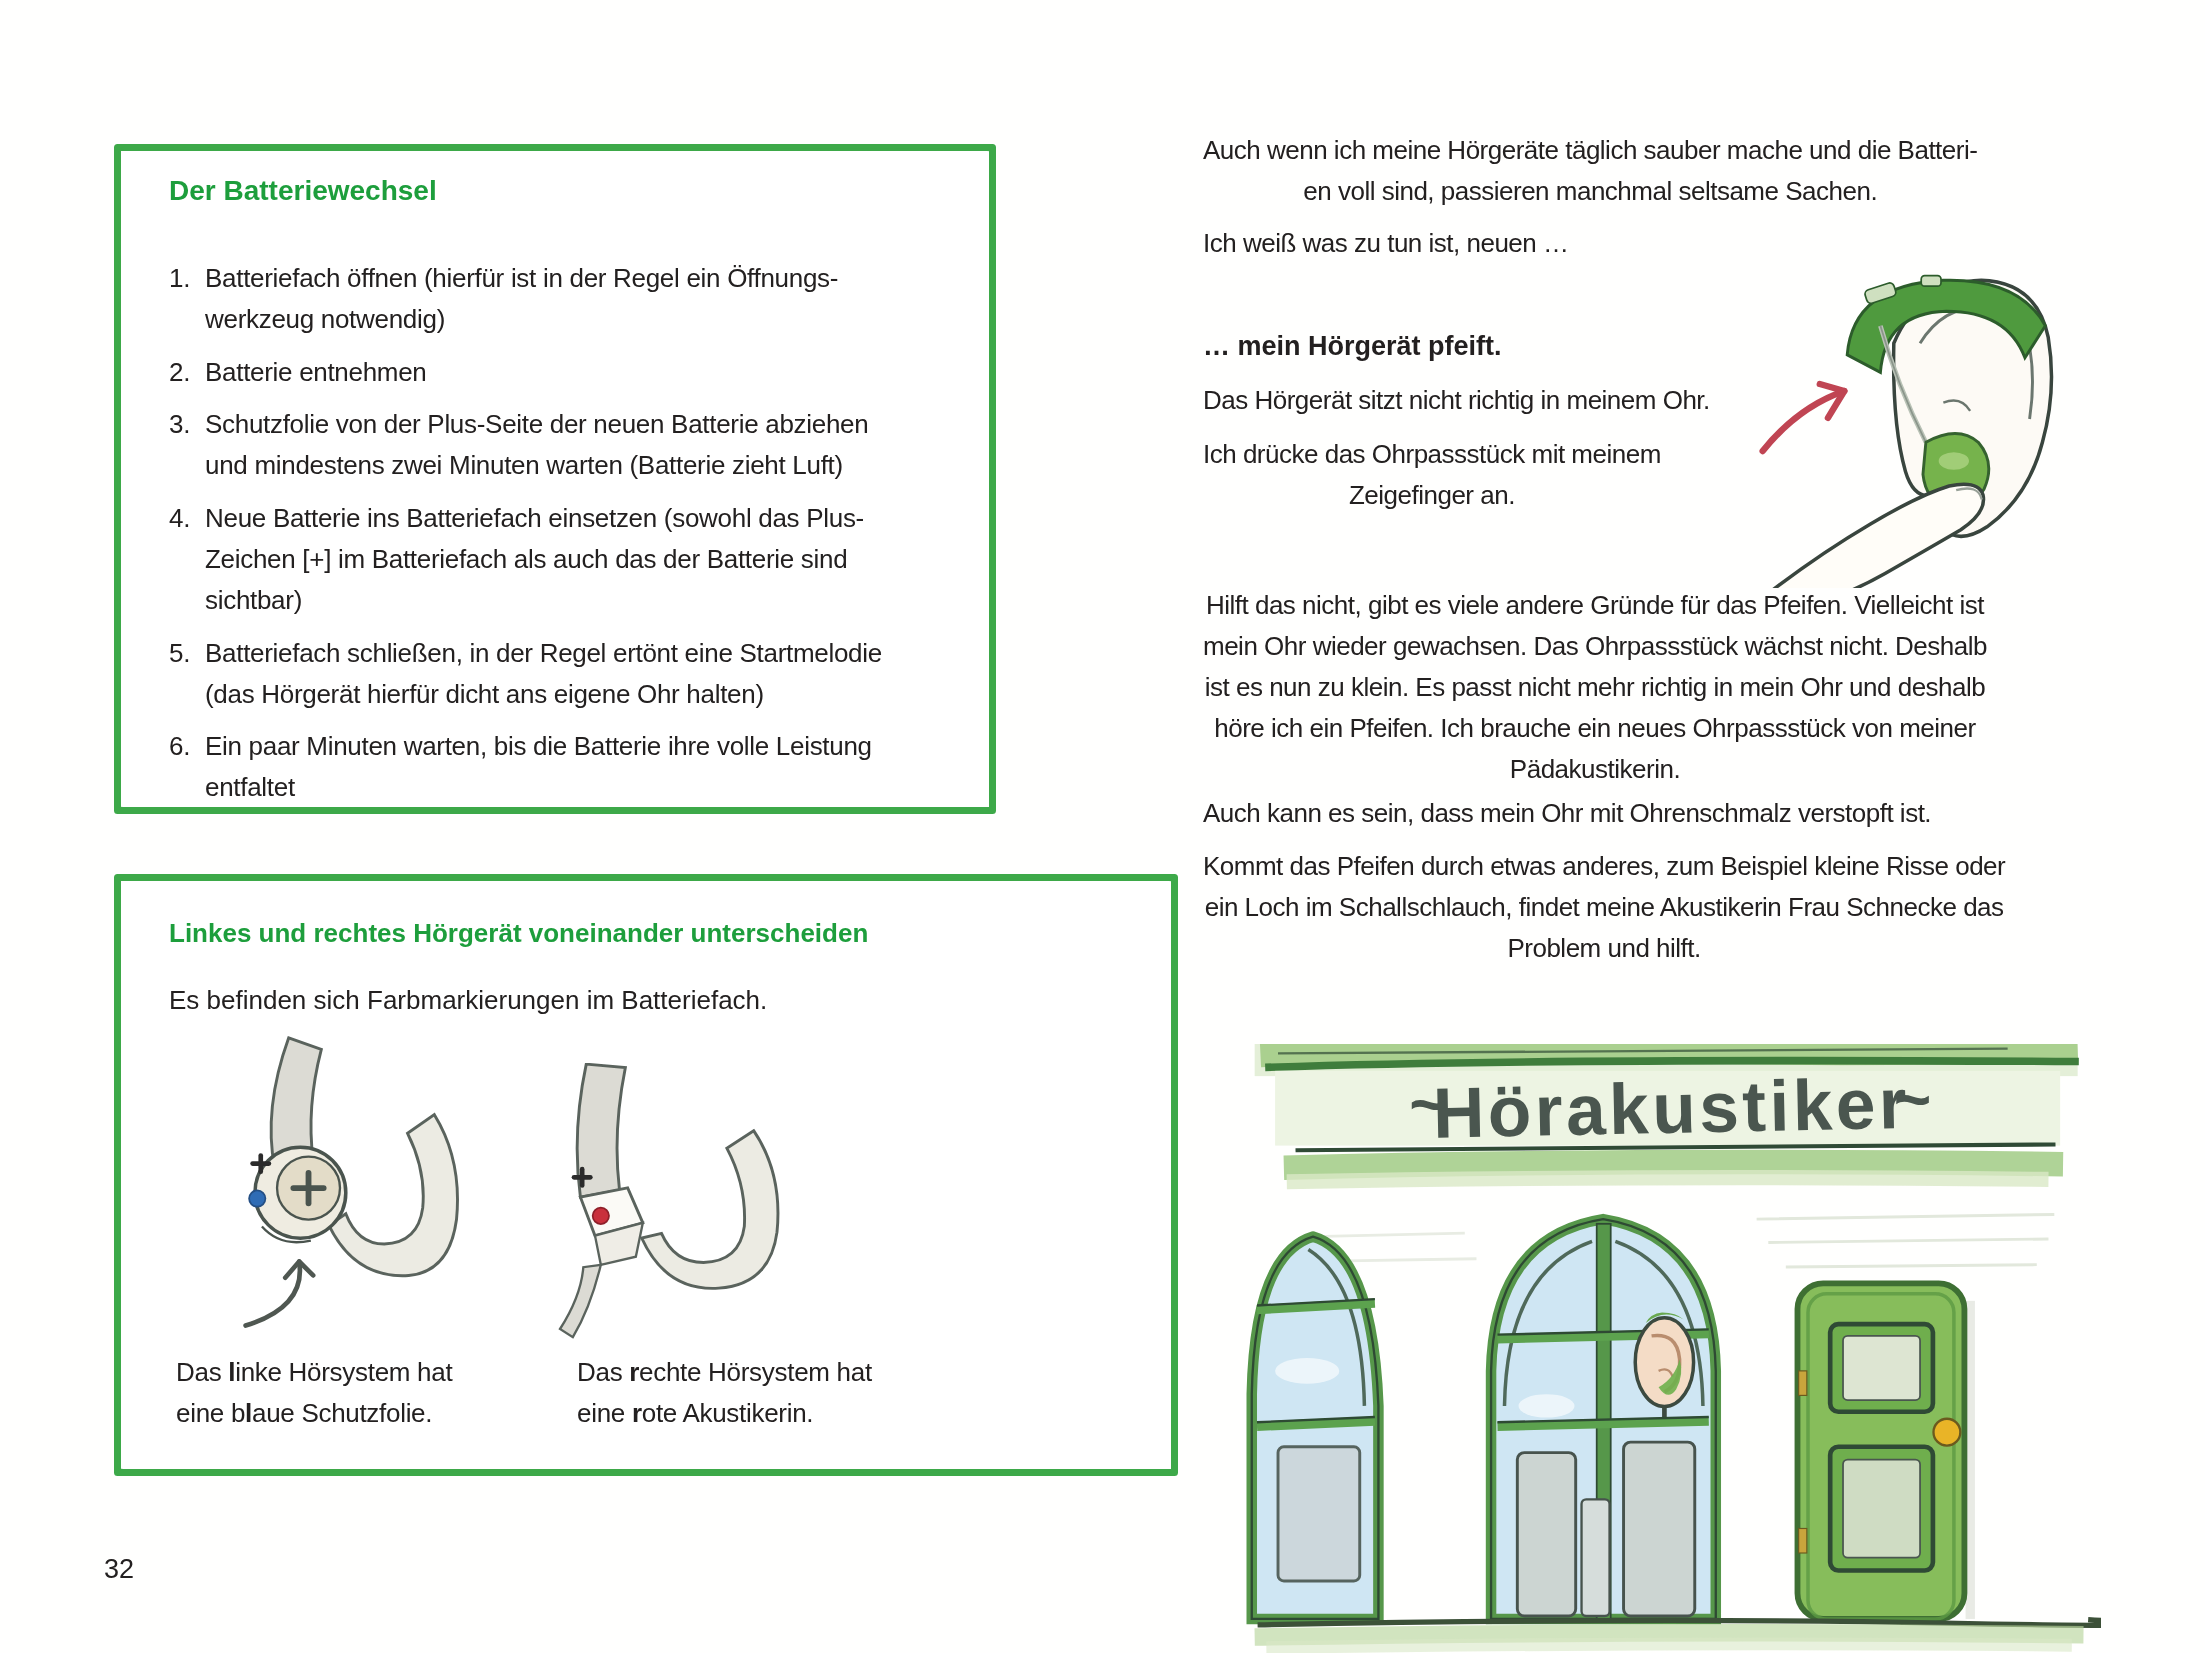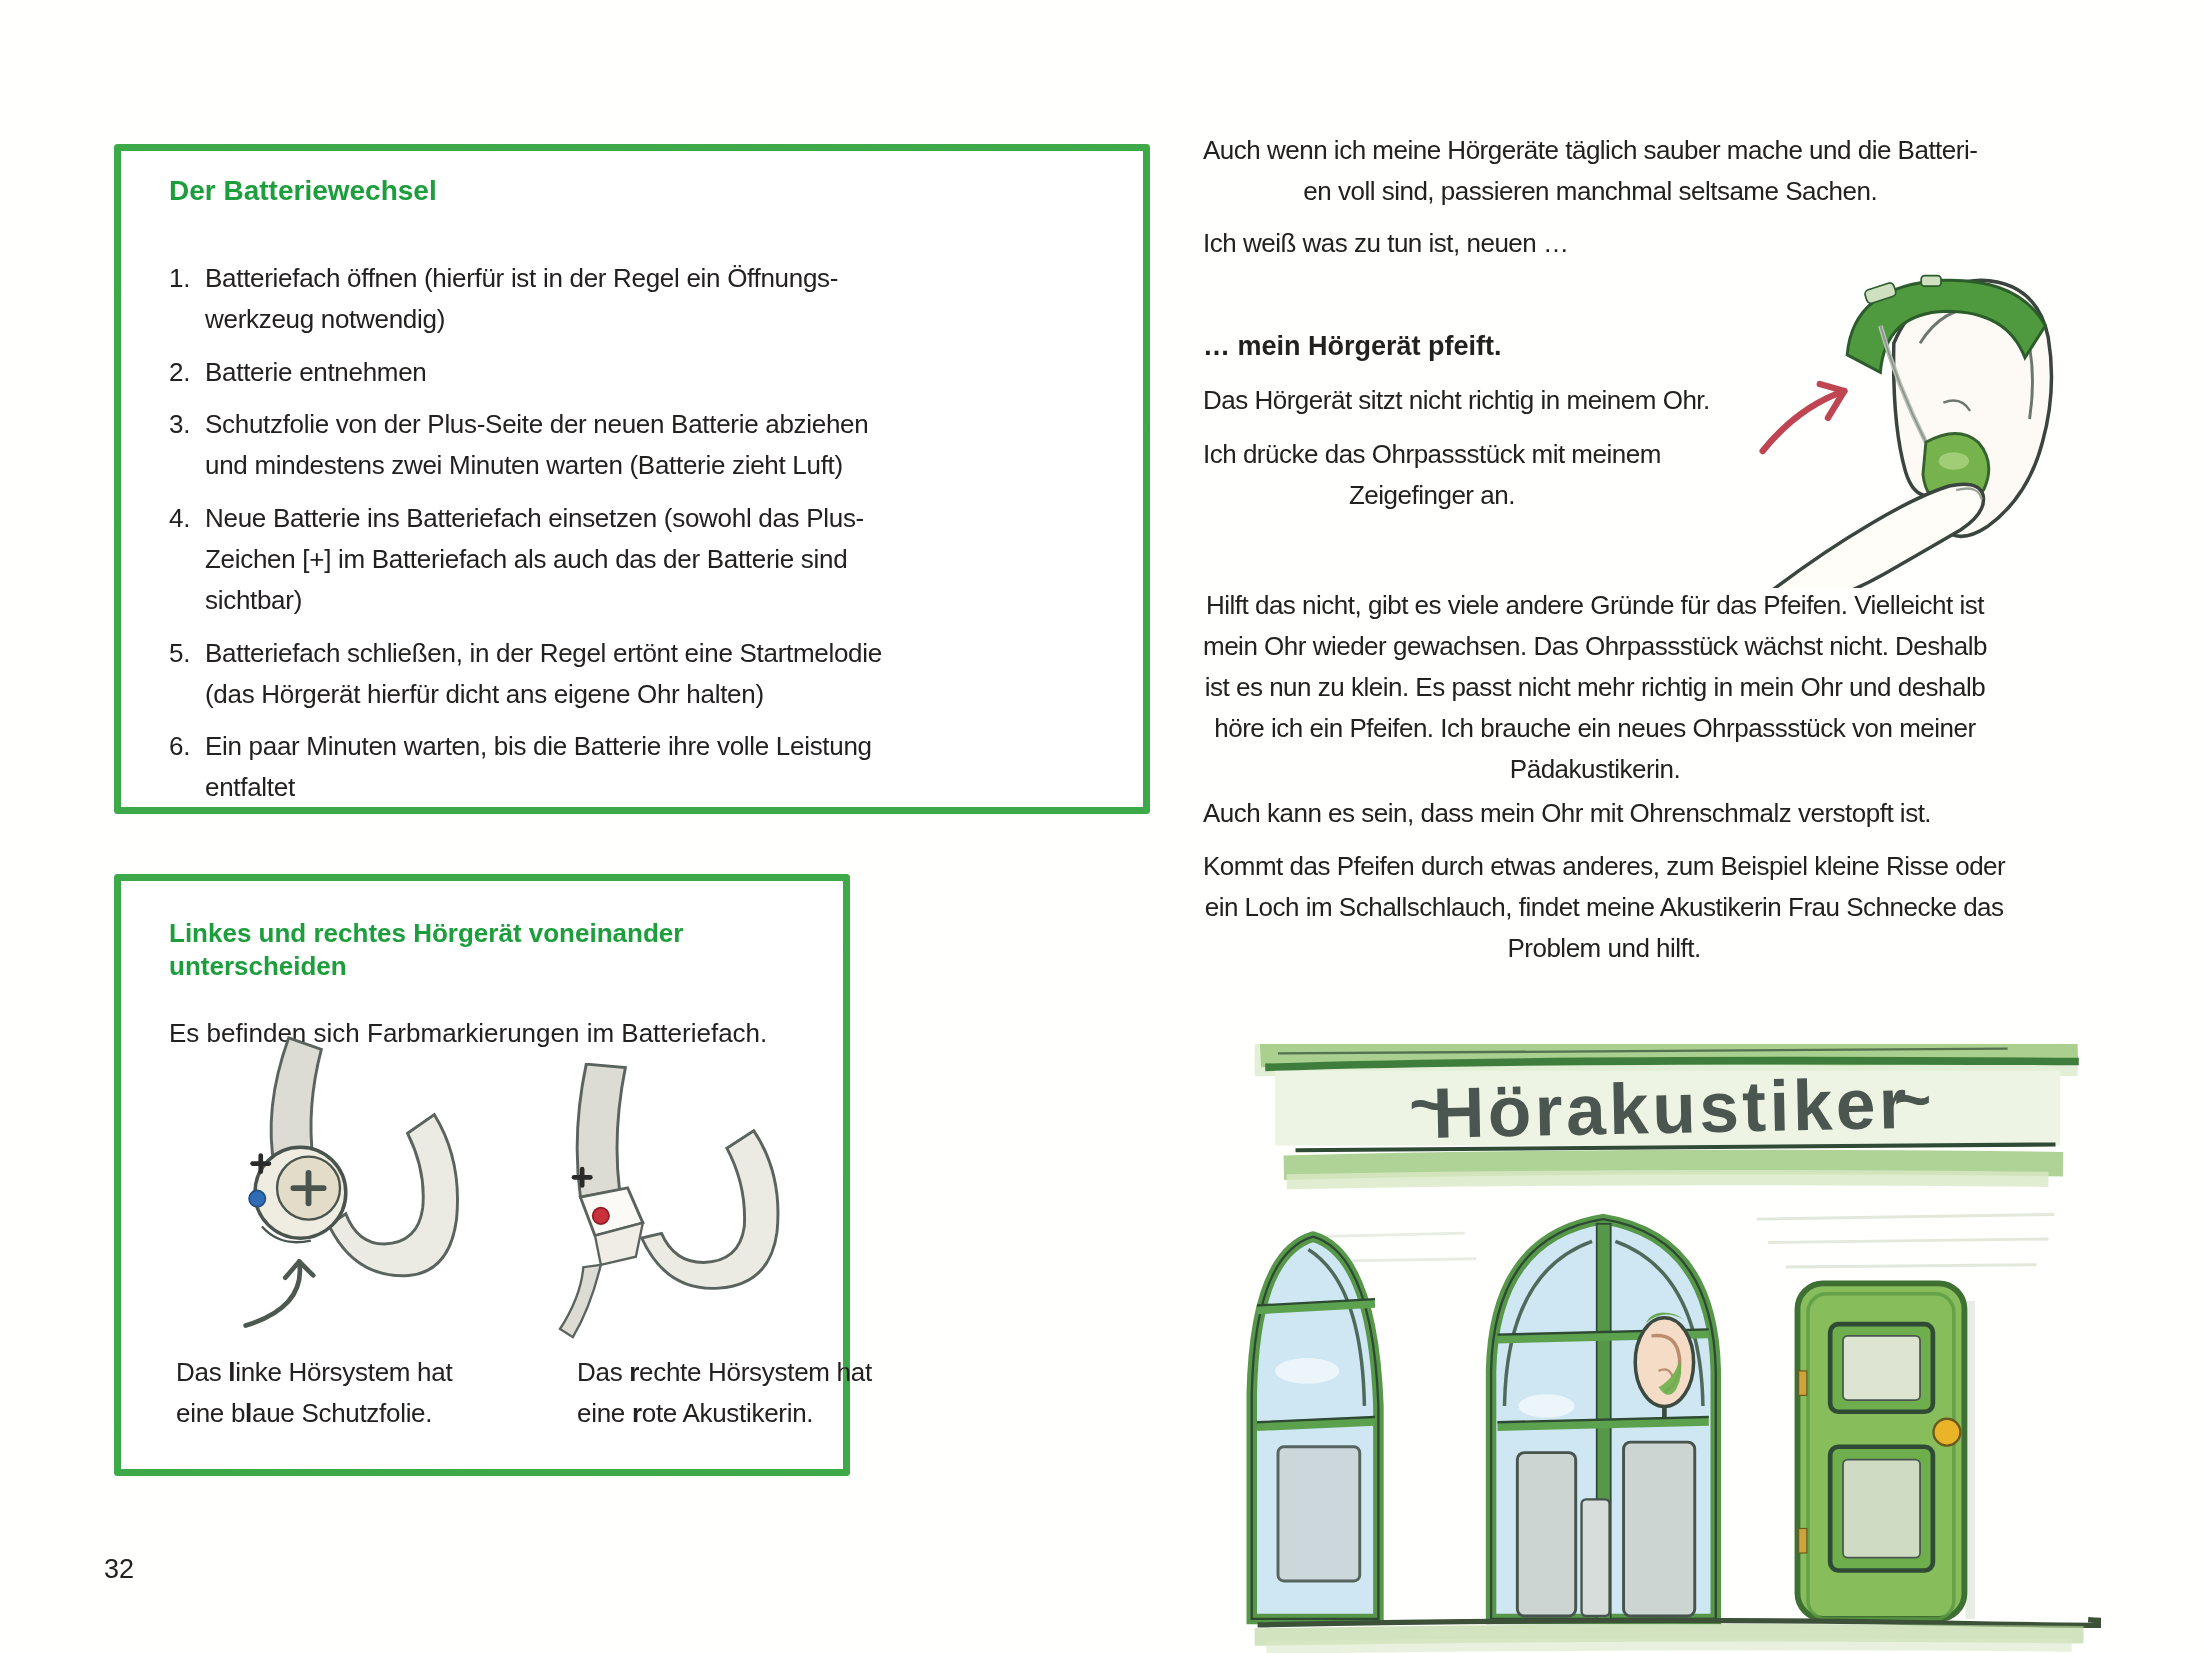--- a/index.html
+++ b/index.html
@@ -11,22 +11,22 @@
     font-family:"Liberation Sans",sans-serif;color:var(--text);}
   .spread{position:relative;width:2205px;height:1654px;background:#fffffe;}
   .page{position:absolute;top:0;height:100%;}
   .page-left{left:0;width:1103px;}
   .page-right{left:1103px;width:1103px;}
 
   
   .green-box{position:absolute;border:7.6px solid var(--border-green);border-radius:3.5px;background:#fff;}
   .green-box::after{content:"";position:absolute;inset:-2.9px;border:2.3px solid rgba(61,169,73,.45);
     border-radius:5.8px;transform:rotate(.12deg);pointer-events:none;}
-  .box1{left:114px;top:144px;width:1036px;height:670px;padding:23px 32px 0 48px;}
-  .box2{left:114px;top:874px;width:736px;height:602px;padding:36px 32px 0 48px;}
+  .box1{left:114px;top:144px;width:882px;height:670px;padding:23px 32px 0 48px;}
+  .box2{left:114px;top:874px;width:1064px;height:602px;padding:36px 32px 0 48px;}
 
   .green-box h2{font-size:28px;line-height:33px;font-weight:bold;color:var(--green);}
   .box2 h2{font-size:26px;}
   .intro{margin-top:30px;font-size:26px;line-height:41px;white-space:pre;}
 
   ol.steps{list-style:none;margin-top:51px;}
   .li{display:flex;margin-bottom:11.7px;font-size:26px;line-height:41px;letter-spacing:-0.3px;}
   .li .num{flex:none;width:36px;}
   .li .txt{white-space:pre;}
 

